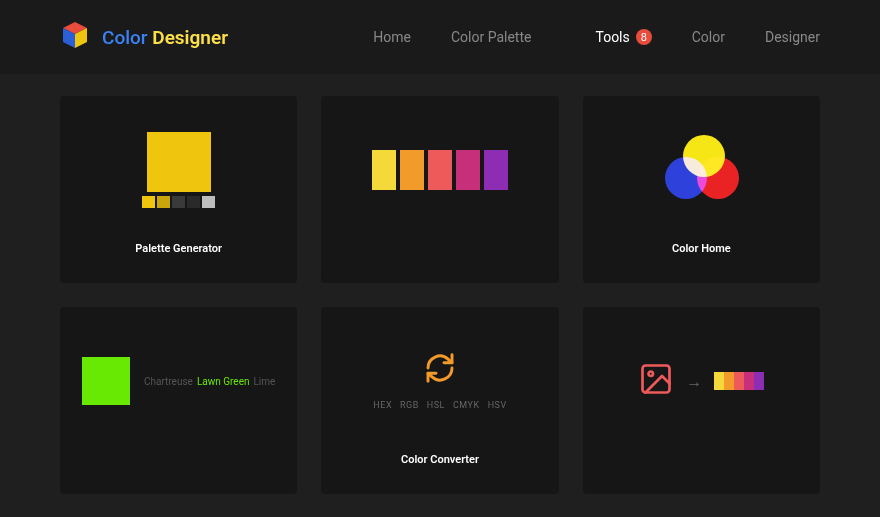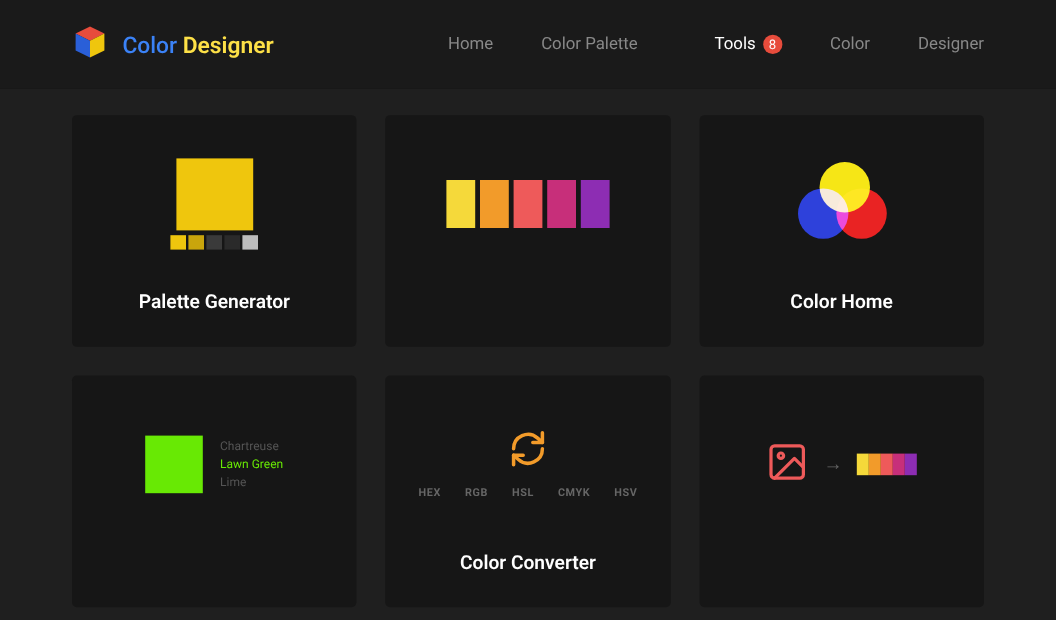--- a/index.html
+++ b/index.html
@@ -76,21 +76,21 @@
     .card-icon-area {
       height: 100px;
       width: 100%;
       display: flex;
       align-items: center;
       justify-content: center;
       margin-bottom: 22px;
     }
     .card-title {
       color: #fff;
-      font-size: 16px;
+      font-size: 11px;
       font-weight: 600;
     }
     
     .palette-gen {
       display: flex;
       flex-direction: column;
       align-items: center;
       gap: 4px;
     }
     .palette-main {
@@ -136,40 +136,39 @@
       align-items: center;
       gap: 14px;
     }
     .wc-swatch {
       width: 48px;
       height: 48px;
       background: #68e904;
     }
     .wc-list {
       display: flex;
-      flex-direction: column;
+      flex-direction: row;
       gap: 4px;
       font-size: 10px;
     }
     .wc-list span { color: #555; }
     .wc-list span.sel { color: #68e904; }
     
     .converter {
       display: flex;
       flex-direction: column;
       align-items: center;
       gap: 12px;
     }
     .conv-formats {
       display: flex;
-      gap: 20px;
+      gap: 8px;
       font-size: 9px;
       color: #666;
       letter-spacing: 0.5px;
-      font-weight: bold;
     }
     
     .pfi {
       display: flex;
       align-items: center;
       gap: 12px;
     }
     .pfi-arrow { color: #666; font-size: 16px; }
     .pfi-strip {
       display: flex;

